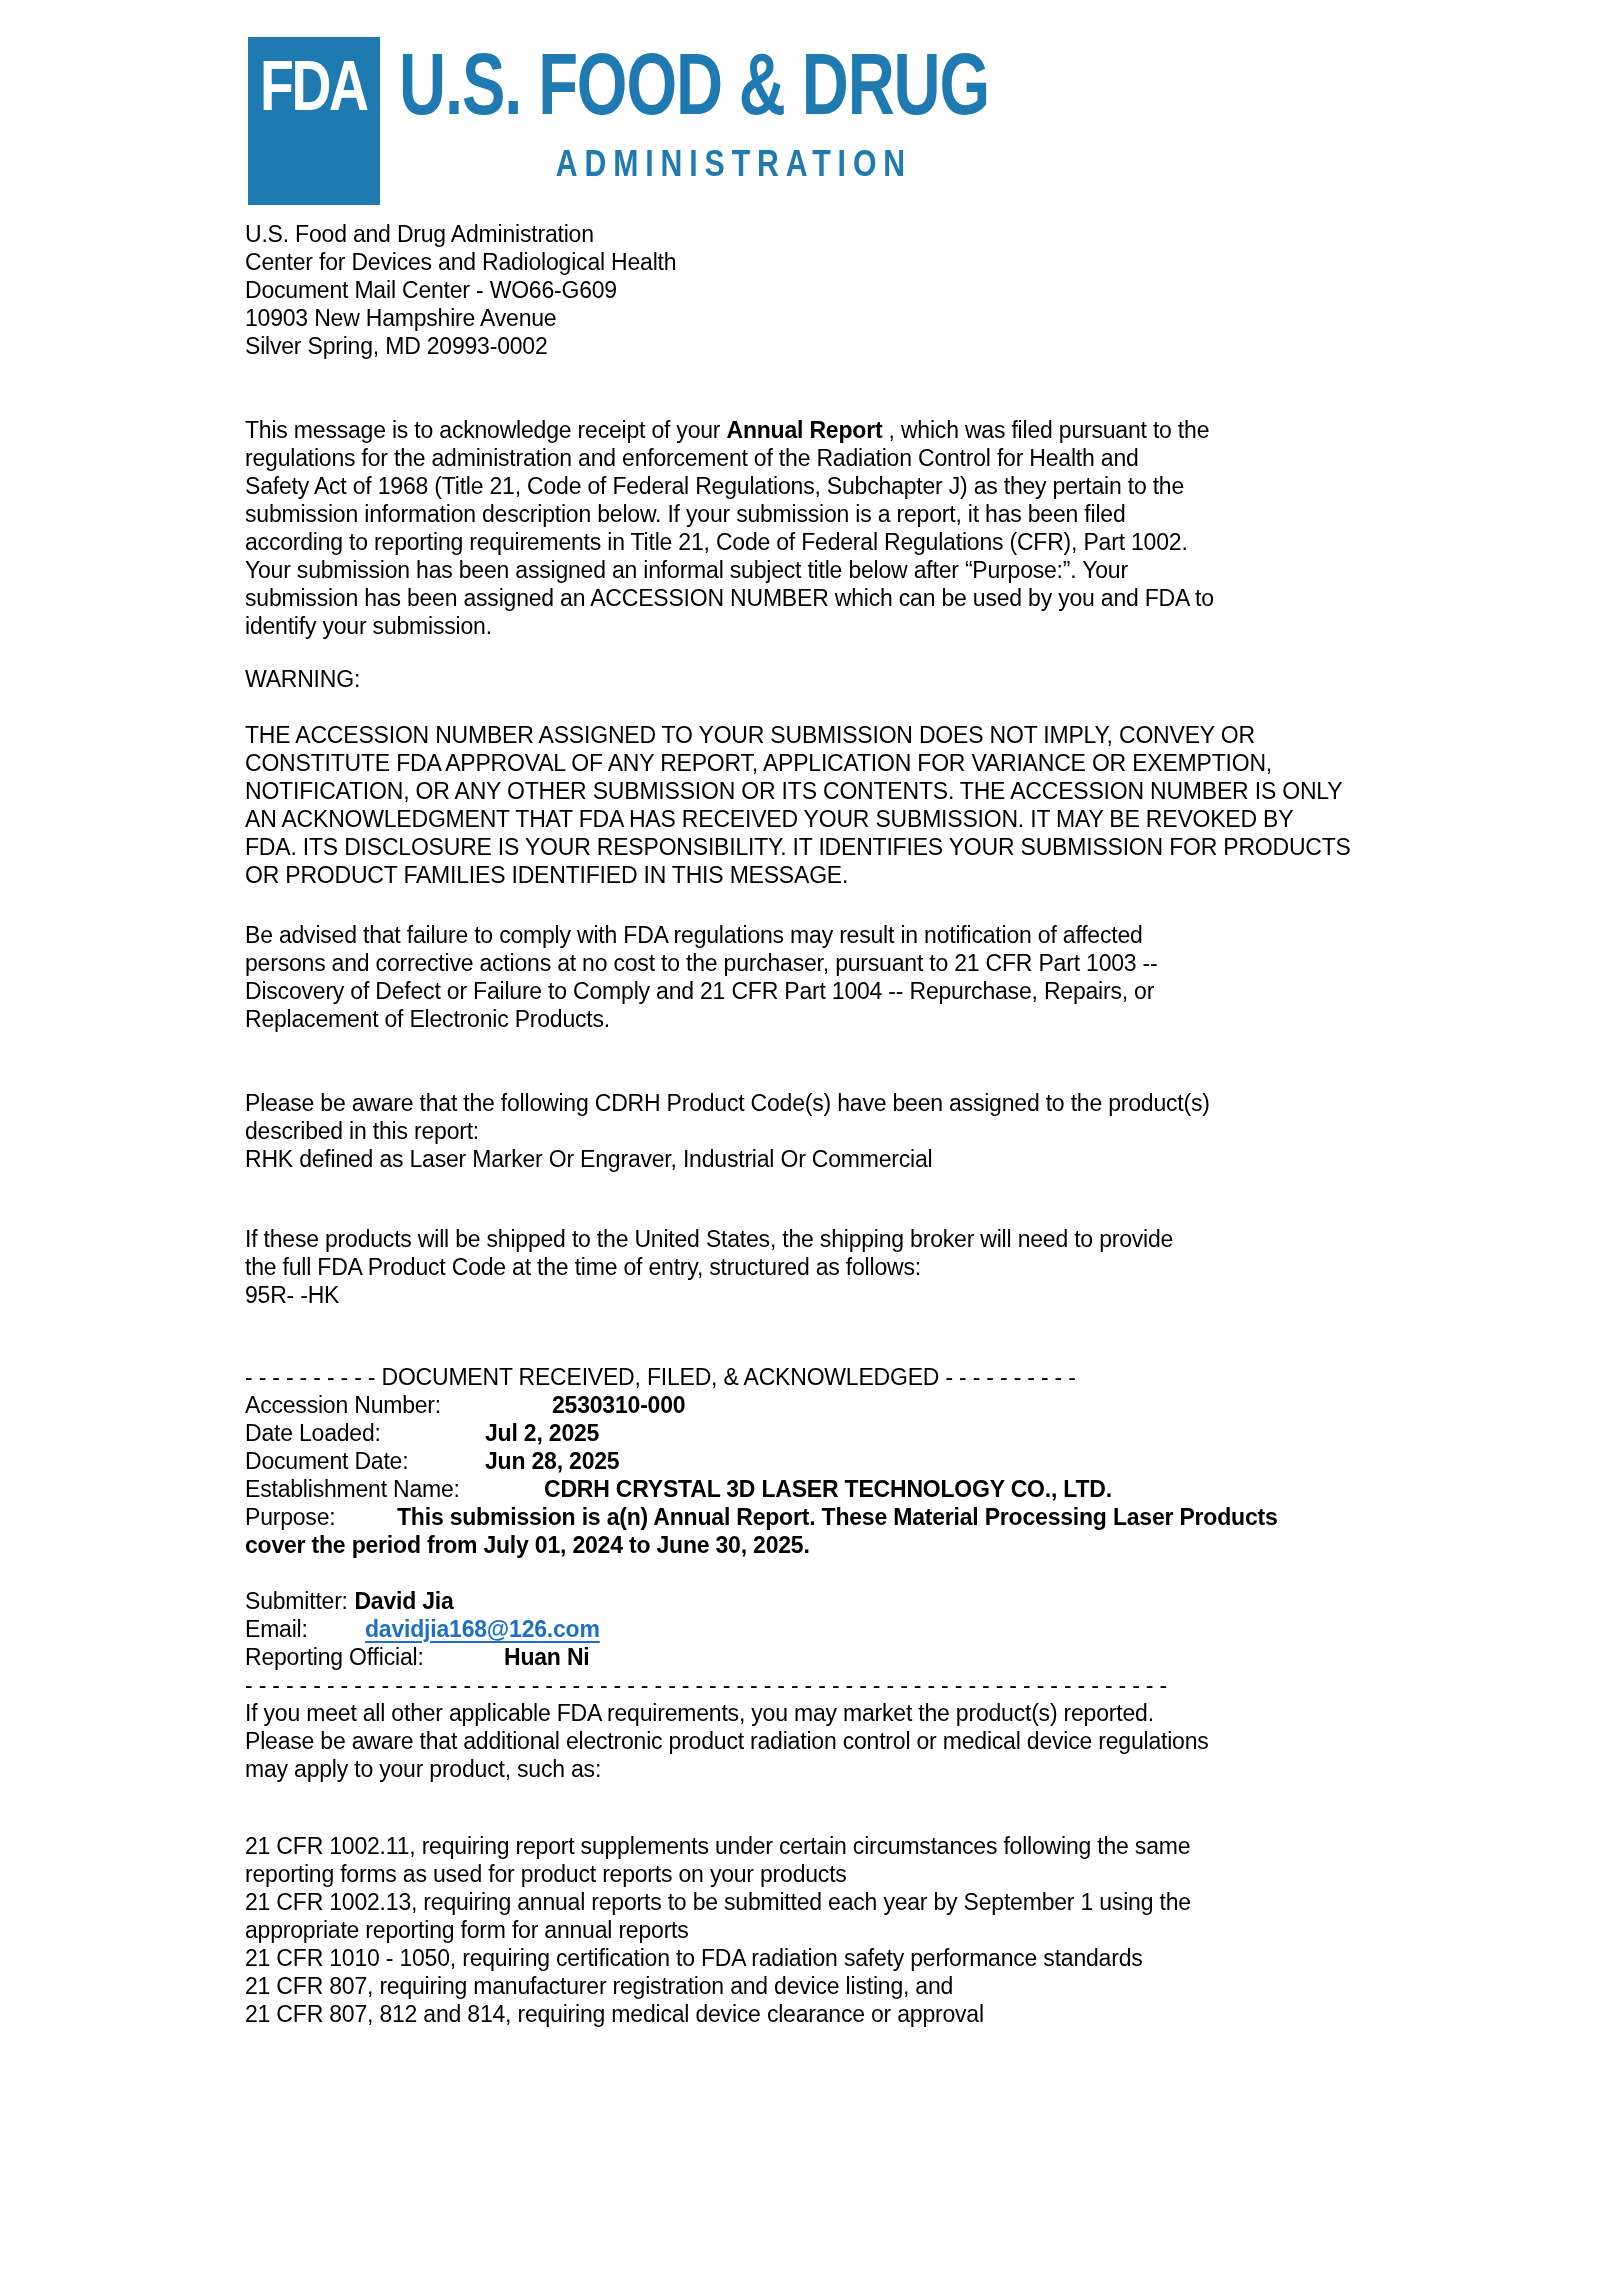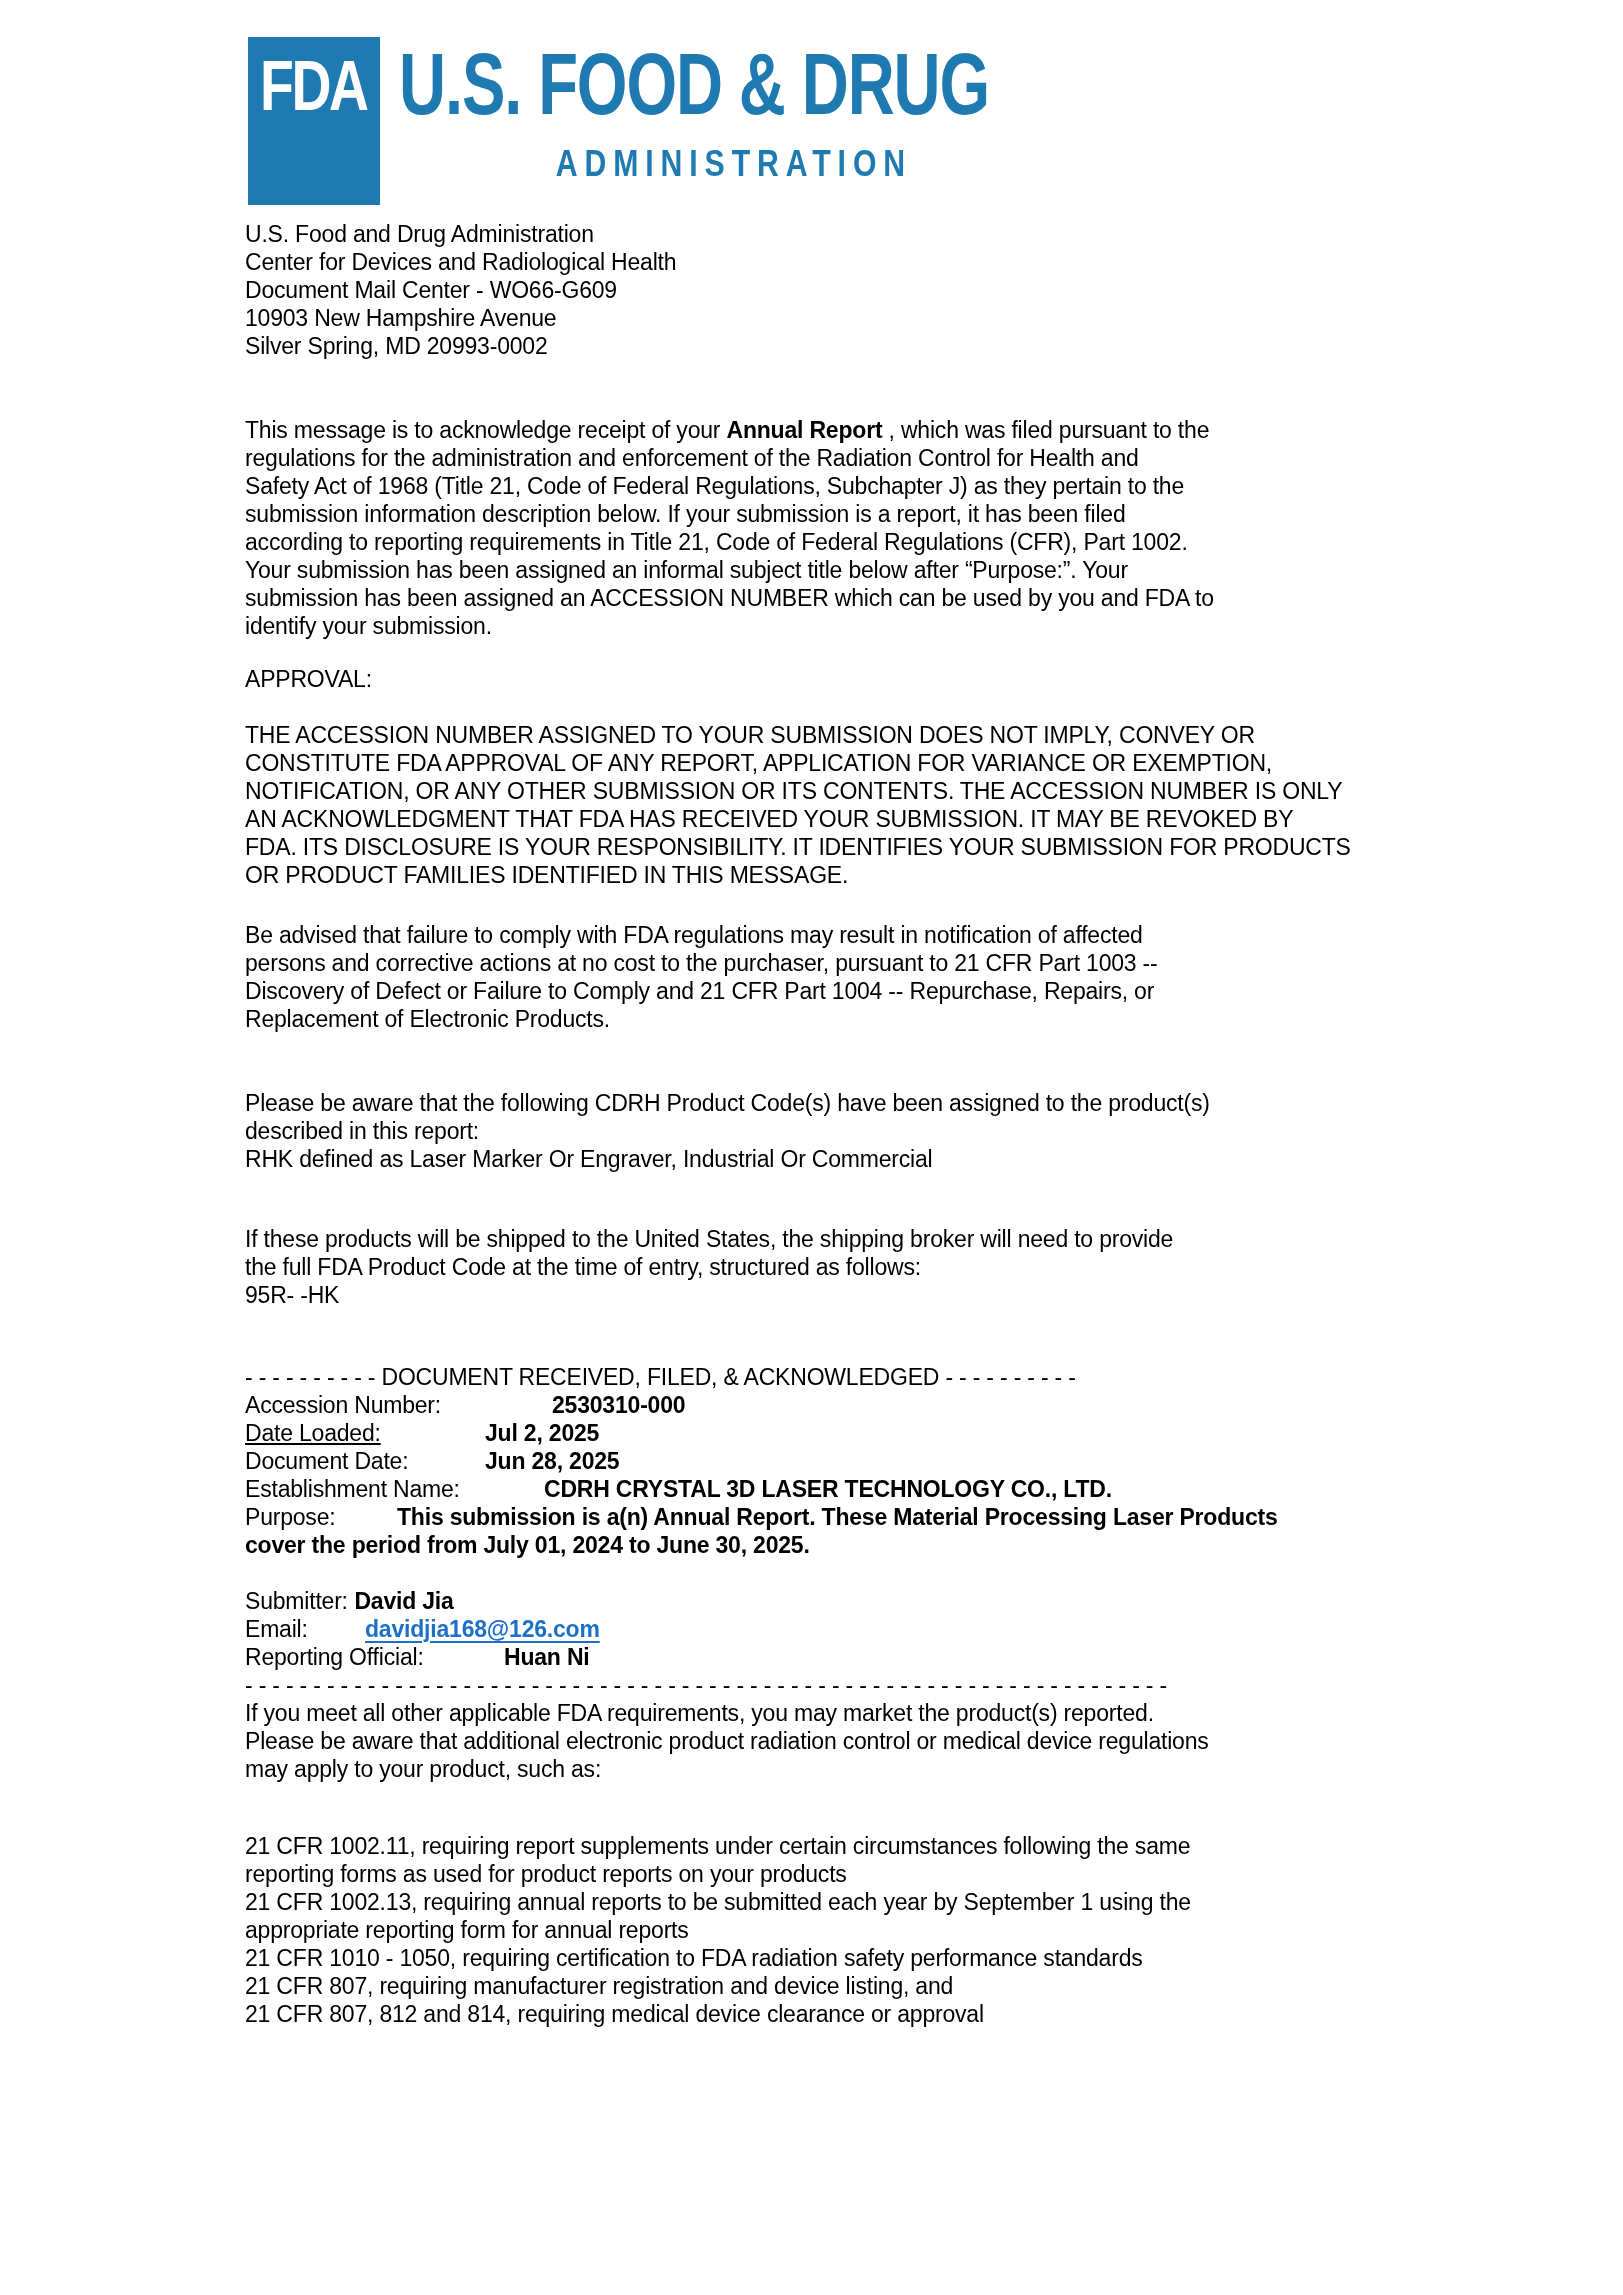--- a/index.html
+++ b/index.html
@@ -46,21 +46,21 @@
   .advisory    { margin-top:32px; }
   .prodcodes   { margin-top:56px; }
   .shipping    { margin-top:52px; }
   .receipt     { margin-top:54px; }
   .contact     { margin-top:28px; }
   .regulations { margin-top:49px; }
 
   
   .flabel { display:inline-block; vertical-align:top; }
   .lw-acc   { width:307px; }
-  .lw-date  { width:240px;text-decoration:underline; }
+  .lw-date  { width:240px; }
   .lw-doc   { width:240px; }
   .lw-est   { width:299px; }
   .lw-pur   { width:152px; }
   .lw-email { width:120px; }
   .lw-rep   { width:259px; }
   .sp { display:inline-block; width:6.6px; }
 
   .fval { font-weight:700; }
   a.link, .link {
     color:var(--link-color); font-weight:700; text-decoration:underline;
@@ -90,21 +90,21 @@
 
   <p class="blk intro pre"><span>This message is to acknowledge receipt of your </span><span class="b">Annual Report</span><span> , which was filed pursuant to the
 regulations for the administration and enforcement of the Radiation Control for Health and
 Safety Act of 1968 (Title 21, Code of Federal Regulations, Subchapter J) as they pertain to the
 submission information description below. If your submission is a report, it has been filed
 according to reporting requirements in Title 21, Code of Federal Regulations (CFR), Part 1002.
 Your submission has been assigned an informal subject title below after “Purpose:”. Your
 submission has been assigned an ACCESSION NUMBER which can be used by you and FDA to
 identify your submission.</span></p>
 
-  <p class="blk warn-label">APPROVAL:</p>
+  <p class="blk warn-label">WARNING:</p>
   <p class="blk warn-text pre">THE ACCESSION NUMBER ASSIGNED TO YOUR SUBMISSION DOES NOT IMPLY, CONVEY OR
 CONSTITUTE FDA APPROVAL OF ANY REPORT, APPLICATION FOR VARIANCE OR EXEMPTION,
 NOTIFICATION, OR ANY OTHER SUBMISSION OR ITS CONTENTS. THE ACCESSION NUMBER IS ONLY
 AN ACKNOWLEDGMENT THAT FDA HAS RECEIVED YOUR SUBMISSION. IT MAY BE REVOKED BY
 FDA. ITS DISCLOSURE IS YOUR RESPONSIBILITY. IT IDENTIFIES YOUR SUBMISSION FOR PRODUCTS
 OR PRODUCT FAMILIES IDENTIFIED IN THIS MESSAGE.</p>
 
   <p class="blk advisory pre">Be advised that failure to comply with FDA regulations may result in notification of affected
 persons and corrective actions at no cost to the purchaser, pursuant to 21 CFR Part 1003 --
 Discovery of Defect or Failure to Comply and 21 CFR Part 1004 -- Repurchase, Repairs, or

